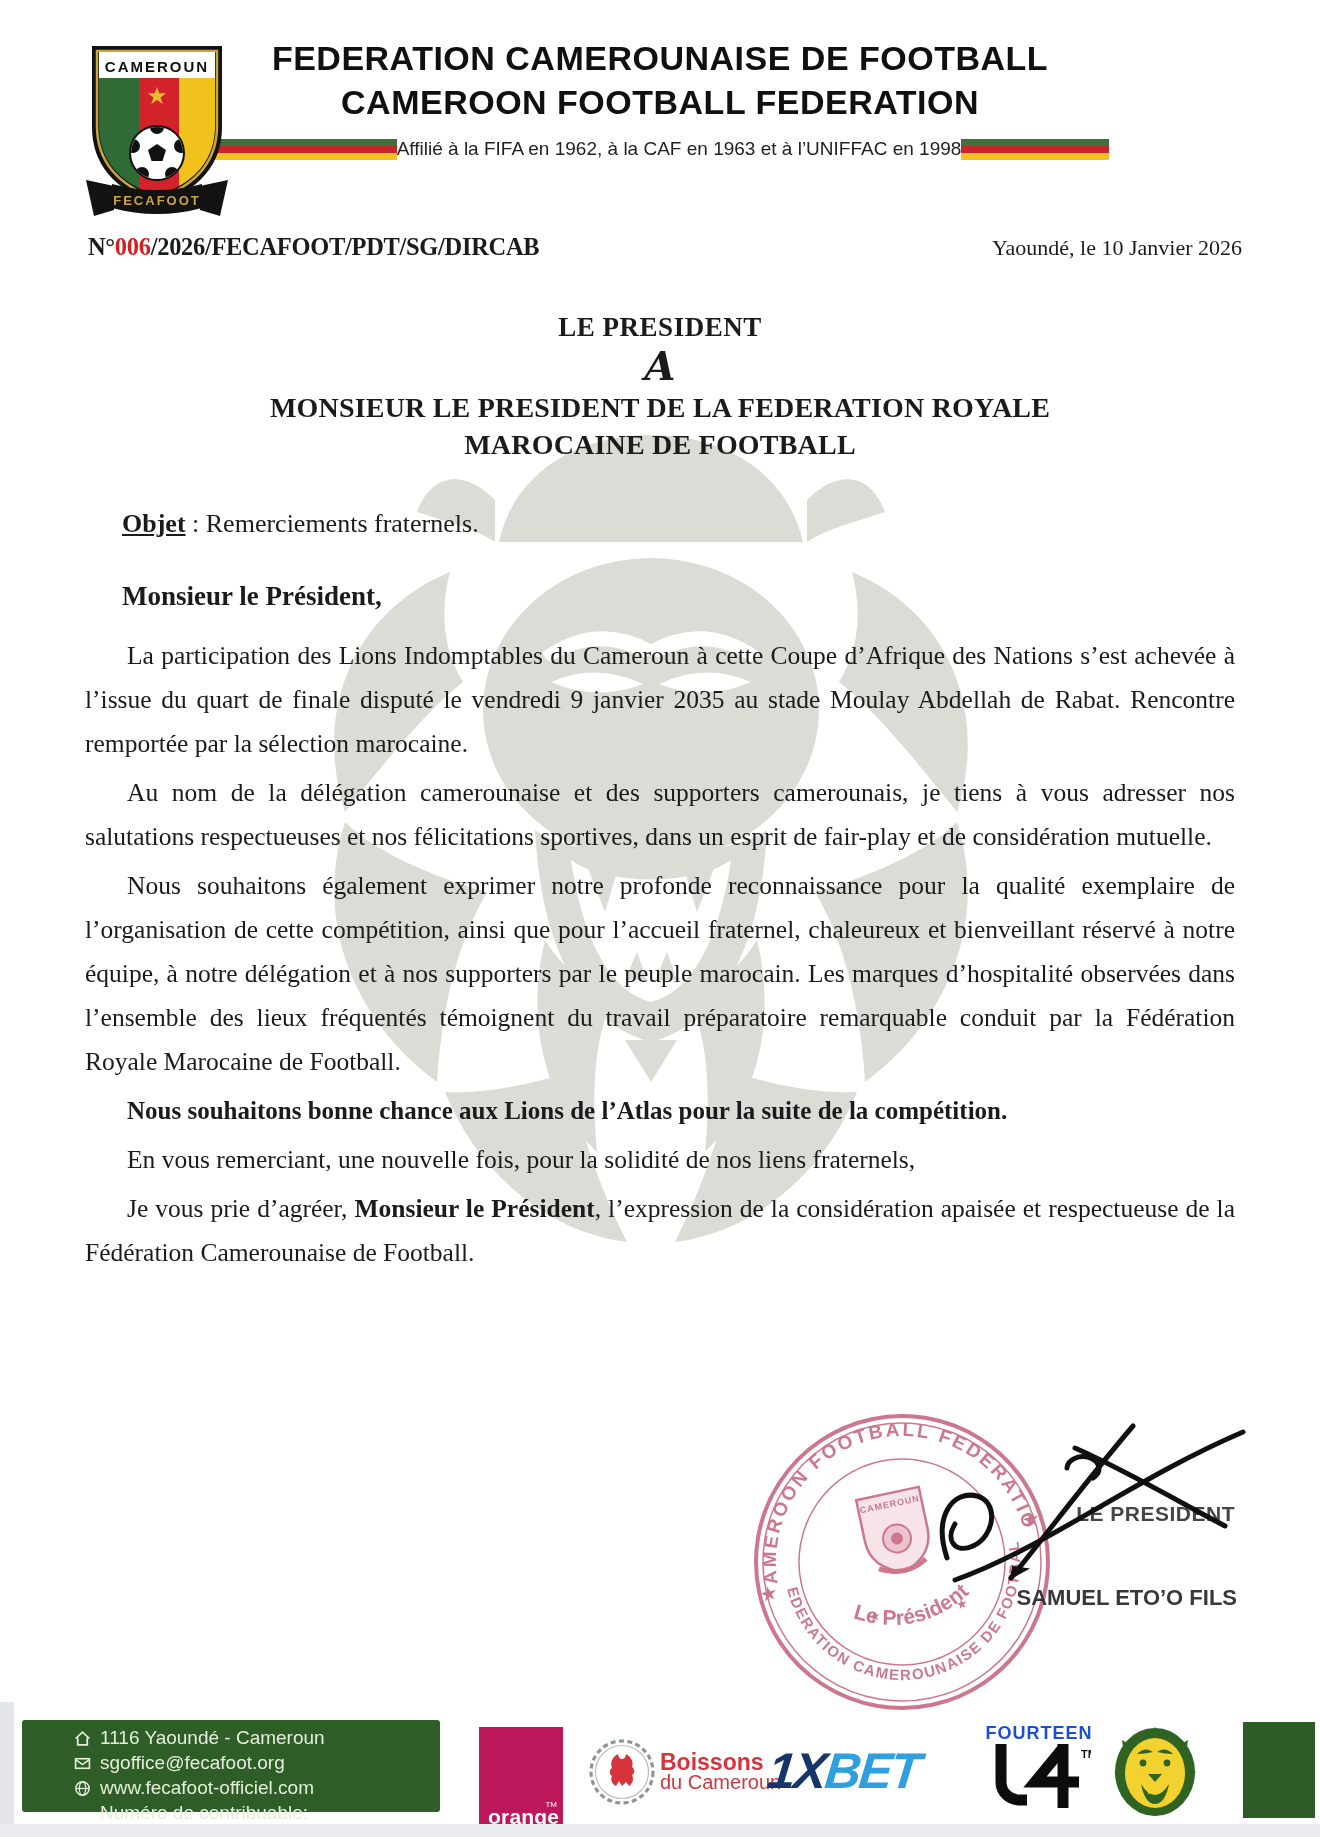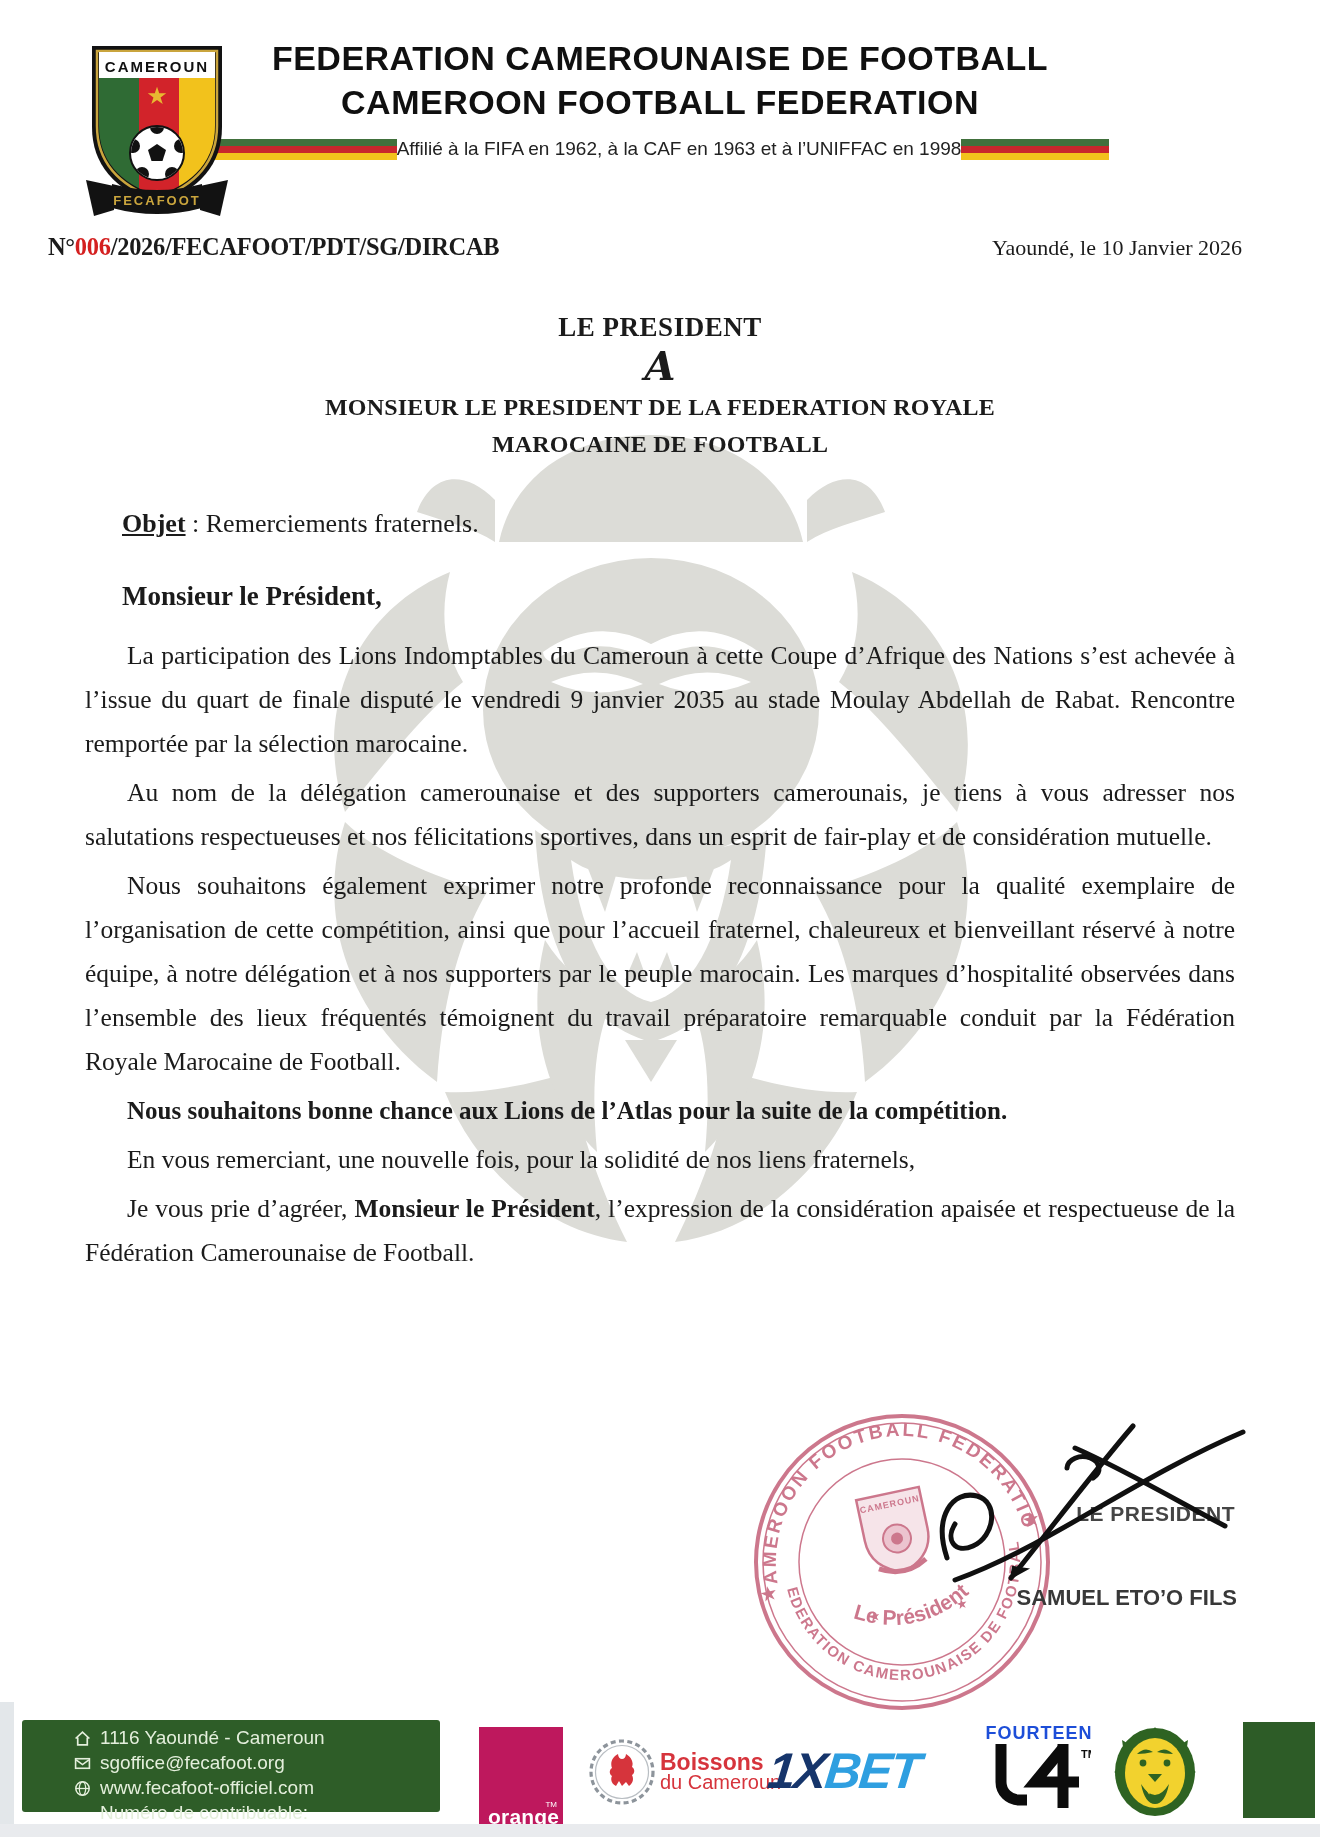--- a/index.html
+++ b/index.html
@@ -13,29 +13,29 @@
   .t1{font-family:"Liberation Sans",sans-serif;font-weight:bold;font-size:34px;line-height:44px;
       color:#101010;letter-spacing:.5px;}
   .aff-row{display:flex;justify-content:center;align-items:center;gap:0;margin-top:14px;}
   .tricolor{display:inline-block;width:186px;}
   .tricolor.short{width:148px;}
   .tricolor i{display:block;height:7px;}
   .tri-g{background:#41703c;} .tri-r{background:#c8262c;} .tri-y{background:#f2c21c;}
   .aff{font-family:"Liberation Sans",sans-serif;font-size:19px;color:#222;}
   
   .refrow{position:relative;z-index:2;display:flex;justify-content:space-between;
-          padding:0 78px 0 48px;margin-top:72px;align-items:baseline;}
+          padding:0 78px 0 88px;margin-top:72px;align-items:baseline;}
   .refno{font-weight:bold;font-size:26px;transform:scaleX(.94);transform-origin:left;letter-spacing:-.3px;}
   .refno .red{color:#d42020;}
   .place{font-size:22px;}
   
   .addr{position:relative;z-index:2;text-align:center;margin-top:50px;}
   .from{font-weight:bold;font-size:27px;letter-spacing:.5px;}
   .aword{font-family:"DejaVu Serif",serif;font-style:italic;font-weight:bold;font-size:40px;line-height:46px;}
-  .to{font-weight:bold;font-size:24px;line-height:37px;letter-spacing:.2px;text-align:center;}
+  .to{font-weight:bold;font-size:28px;line-height:37px;letter-spacing:.2px;text-align:center;}
   
   .objet{position:relative;z-index:2;margin:46px 85px 0 122px;font-size:26px;}
   .objl{font-weight:bold;text-decoration:underline;}
   .salut{position:relative;z-index:2;margin:42px 85px 0 122px;font-size:27px;font-weight:bold;}
   .bodytext{position:relative;z-index:2;margin:22px 85px 0 85px;}
   .bodytext p{margin:0 0 5px 0;font-size:25.5px;line-height:44px;text-align:justify;text-indent:42px;}
   .bodytext p.hl{font-weight:bold;text-align:left;font-size:25px;}
   .b{font-weight:bold;}
   
   .stamp{position:absolute;left:742px;top:1402px;width:320px;height:320px;opacity:.82;z-index:3;}

